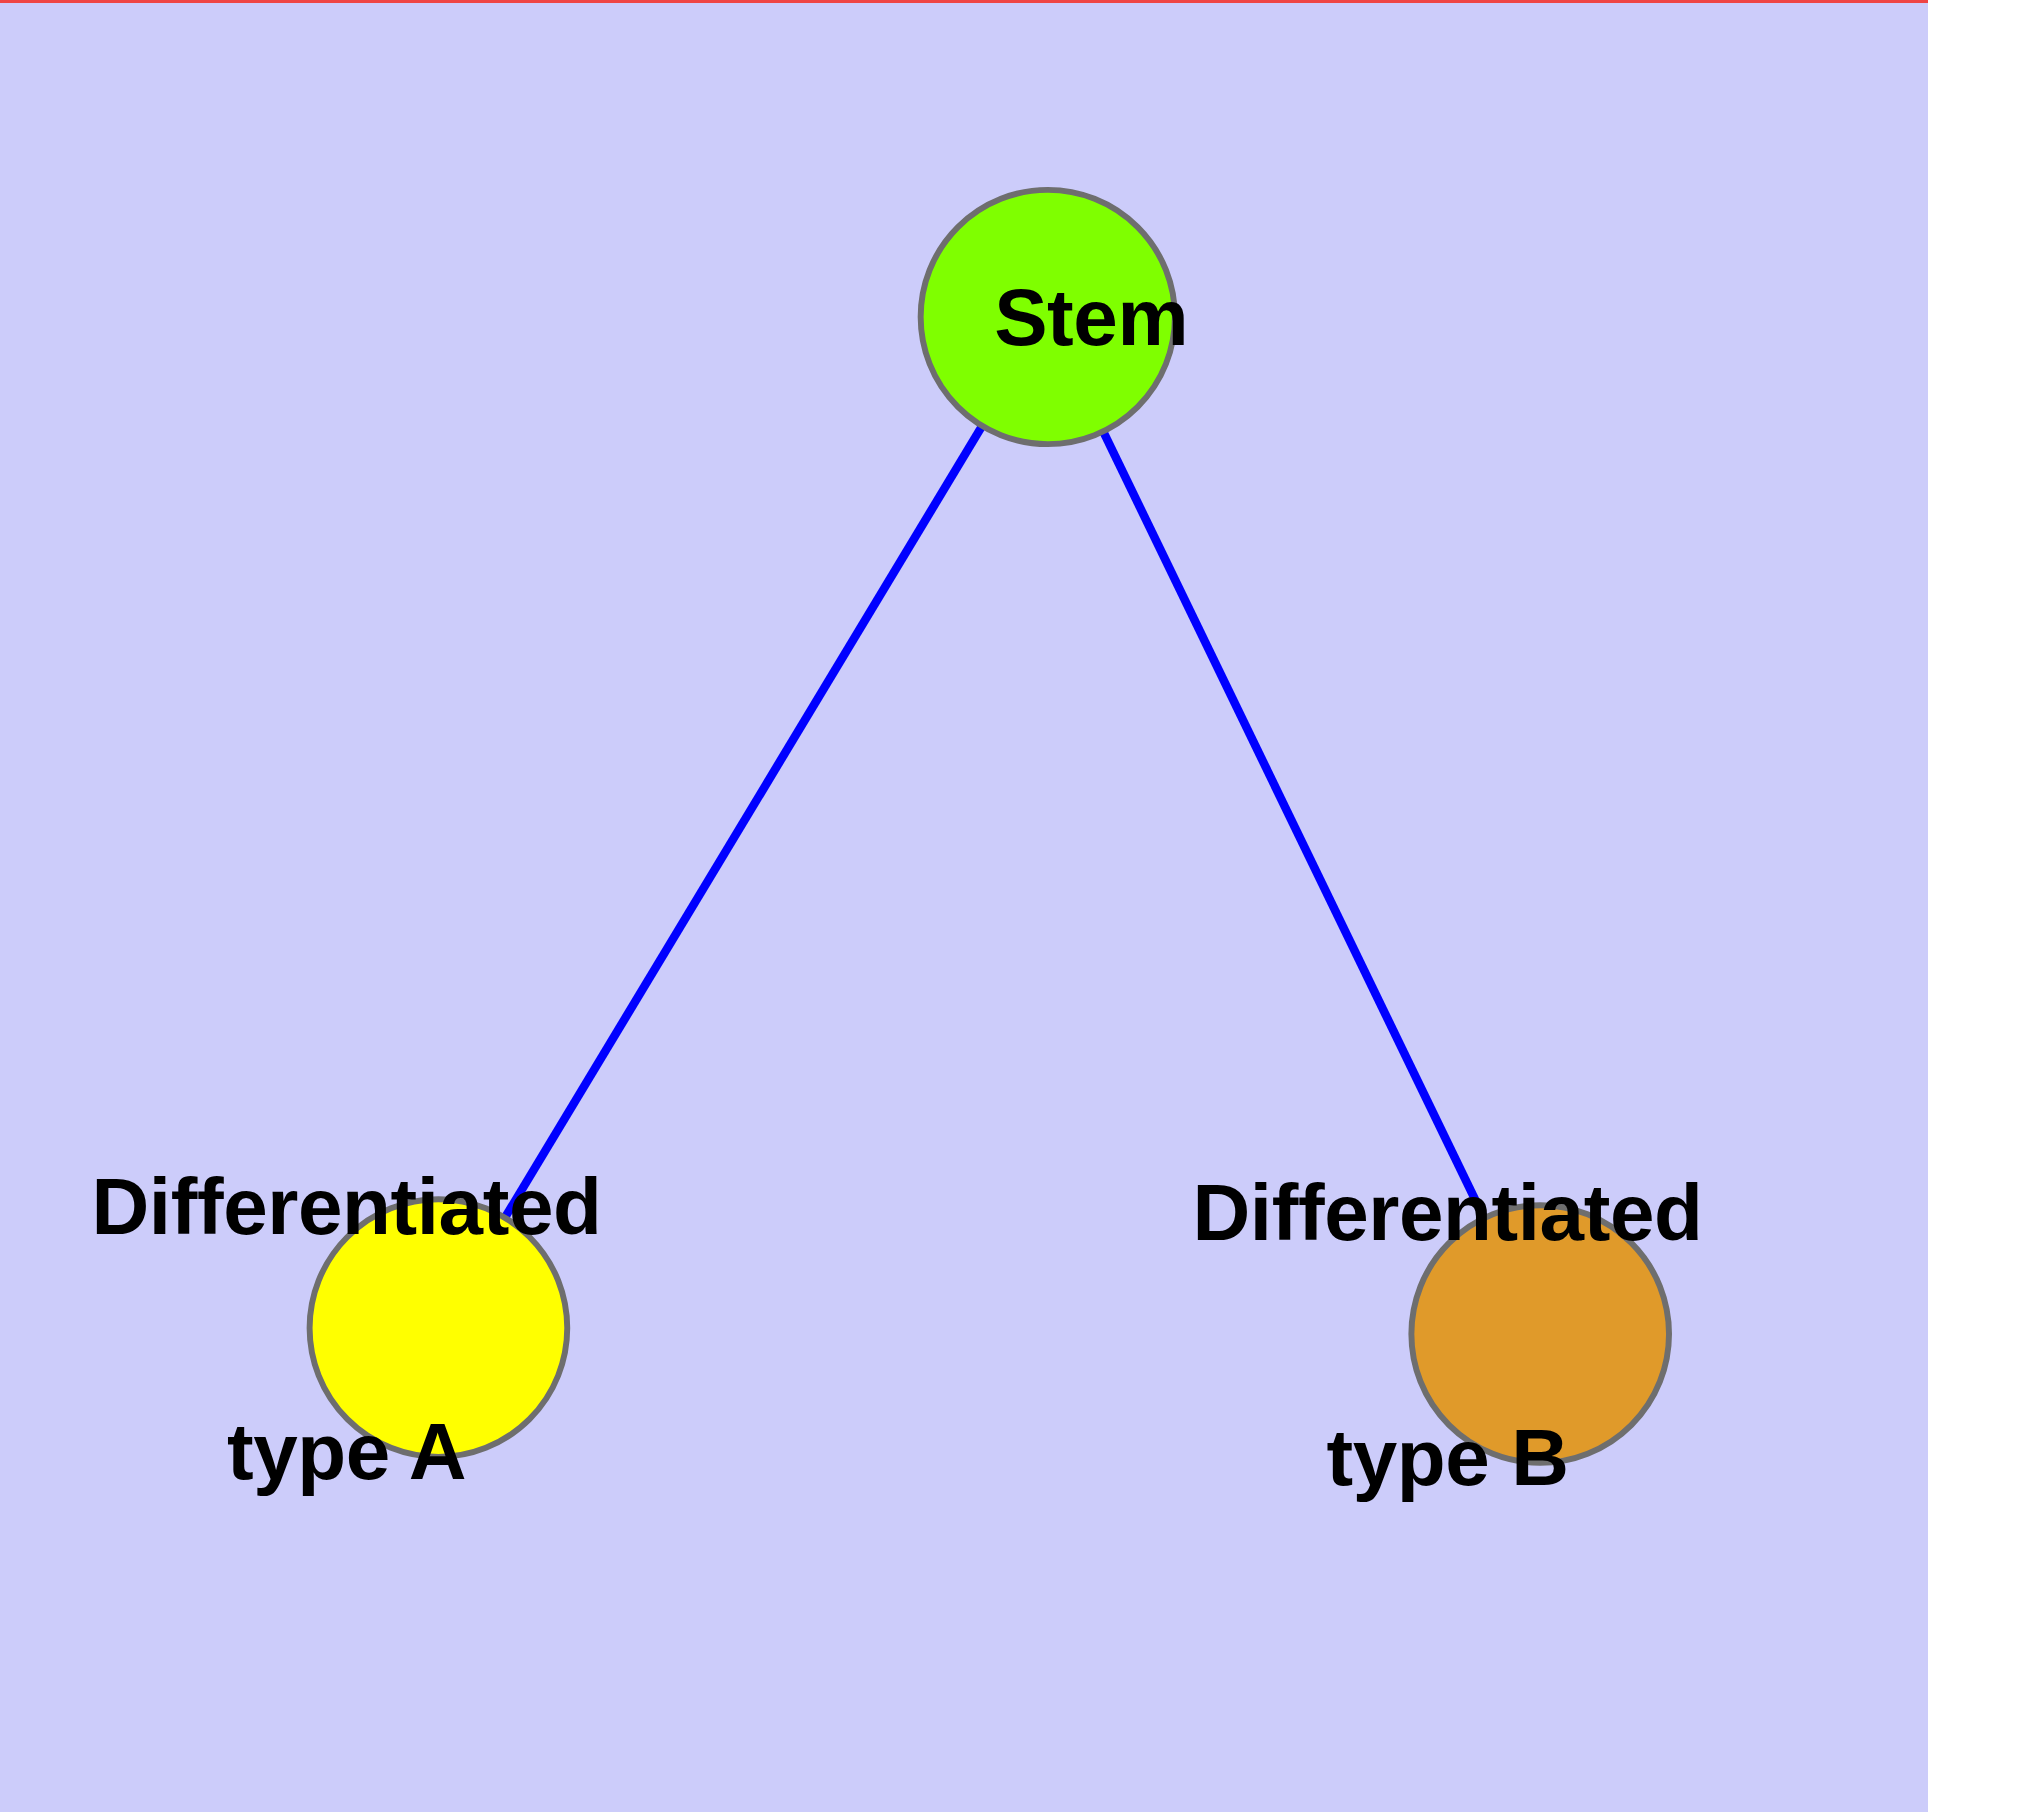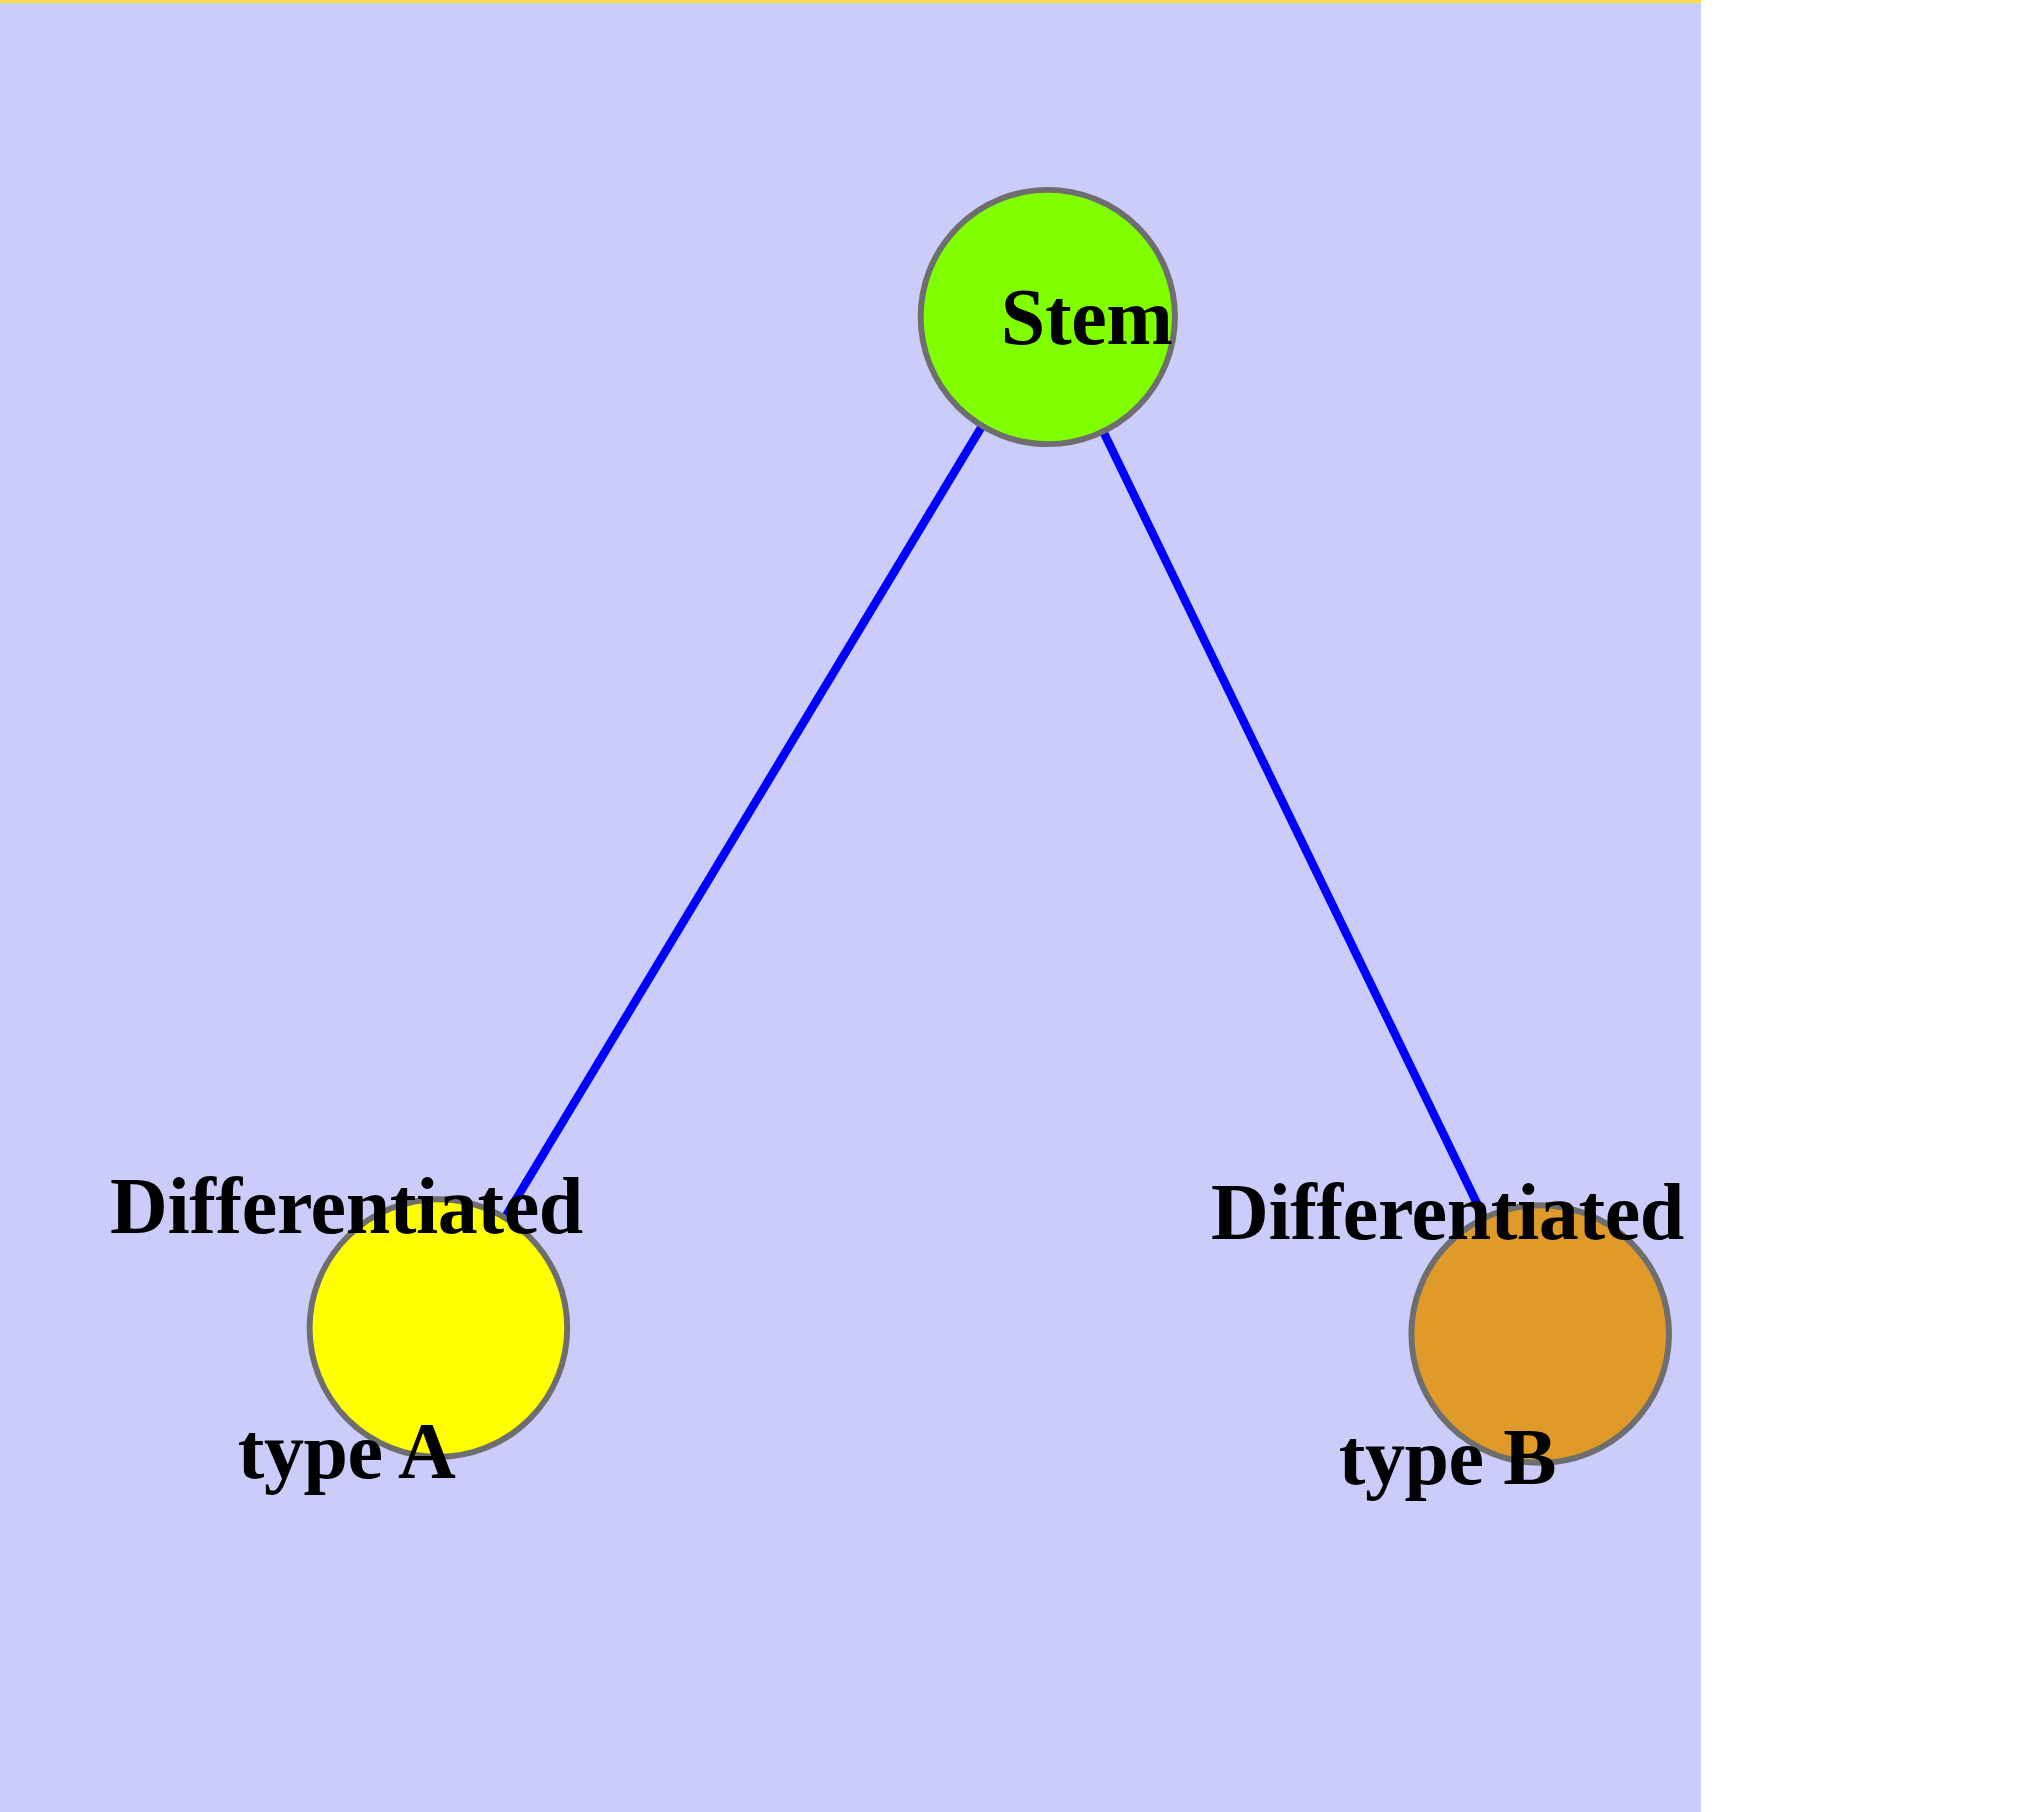--- a/index.html
+++ b/index.html
@@ -3,25 +3,25 @@
 <meta charset="utf-8">
 <title>Cell Differentiation Network</title>
 <style>
   html, body {
     margin: 0;
     padding: 0;
     background: #ffffff;
   }
   #stage {
     position: relative;
-    width: 1701px;
+    width: 1928px;
     height: 1812px;
     overflow: hidden;
-    background: #fde047;
-    font-family: Liberation Serif, serif;
+    background: #ef4444;
+    font-family: Liberation Sans, sans-serif;
   }
   #canvas-bg {
     position: absolute;
     left: 0;
     top: 3.4px;
     width: 2021px;
     height: 1809px;
     background: #ccccfa;
   }
   #graph-svg {

